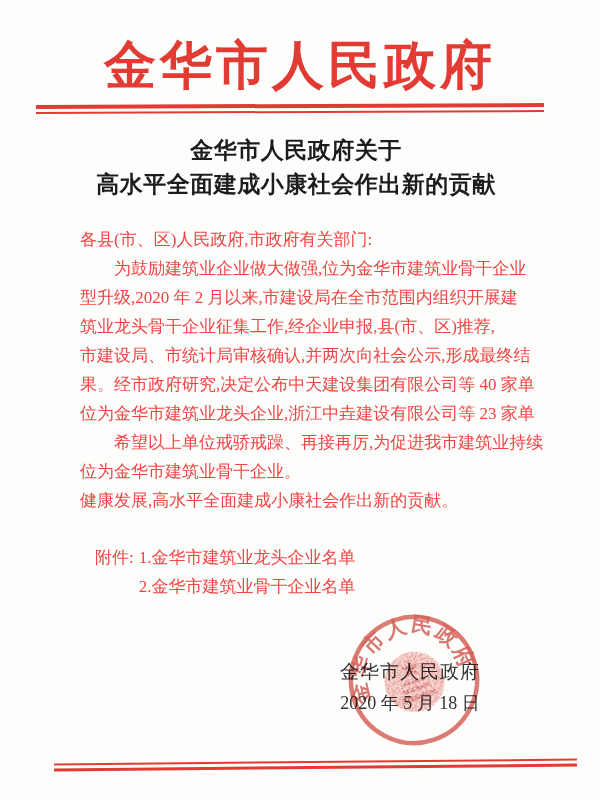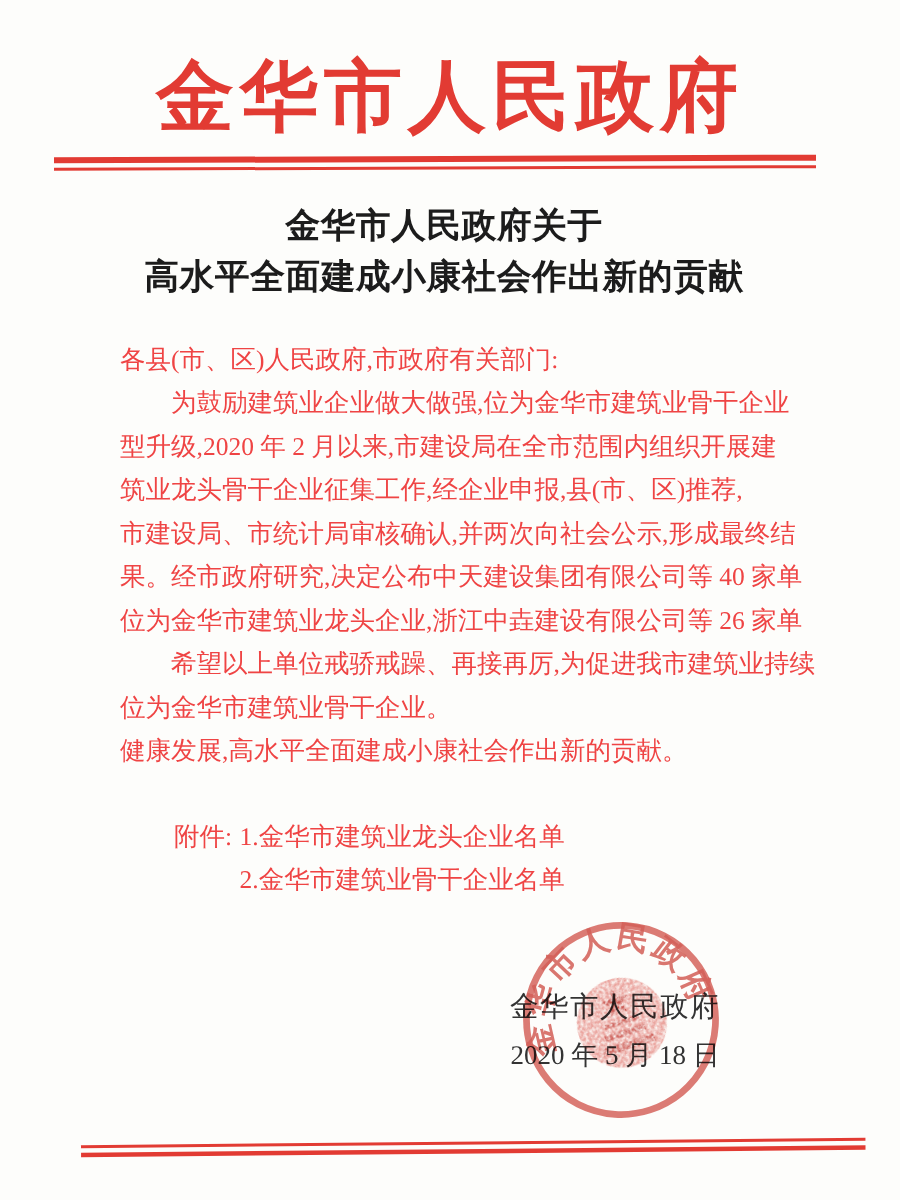--- a/index.html
+++ b/index.html
@@ -33,21 +33,21 @@
     font-size:23px; font-weight:bold; line-height:34px; letter-spacing:0.5px;
     white-space:nowrap;
   }
   
   .body-text {
     position:absolute; left:80px; top:225px; width:478px;
     color:#ef4444; font-size:17px; line-height:29px;
   }
   .body-text .line { white-space:nowrap; }
   
-  .attachments { display:flex; margin-top:28px; margin-left:36px; }
+  .attachments { display:flex; margin-top:28px; margin-left:15px; }
   .attachments .att-label { flex:0 0 auto; margin-right:5px; }
   .attachments .att-items .line { line-height:29px; }
   
   .signature {
     position:absolute; left:327px; top:660px; width:166px;
     text-align:center; color:#333333;
   }
   .signature .issuer { font-size:19px; line-height:24px; letter-spacing:1px; white-space:nowrap; }
   .signature .date   { font-size:18px; line-height:24px; margin-top:7px; white-space:nowrap; }
   
@@ -71,21 +71,21 @@
   </div>
 
   <div class="body-text">
     <div>
         <div class="line">各县(市、区)人民政府,市政府有关部门:</div>
         <div class="line">　　为鼓励建筑业企业做大做强,位为金华市建筑业骨干企业</div>
         <div class="line">型升级,2020 年 2 月以来,市建设局在全市范围内组织开展建</div>
         <div class="line">筑业龙头骨干企业征集工作,经企业申报,县(市、区)推荐,</div>
         <div class="line">市建设局、市统计局审核确认,并两次向社会公示,形成最终结</div>
         <div class="line">果。经市政府研究,决定公布中天建设集团有限公司等 40 家单</div>
-        <div class="line">位为金华市建筑业龙头企业,浙江中垚建设有限公司等 26 家单</div>
+        <div class="line">位为金华市建筑业龙头企业,浙江中垚建设有限公司等 23 家单</div>
         <div class="line">　　希望以上单位戒骄戒躁、再接再厉,为促进我市建筑业持续</div>
         <div class="line">位为金华市建筑业骨干企业。</div>
         <div class="line">健康发展,高水平全面建成小康社会作出新的贡献。</div>
       </div>
 
     <div class="attachments">
       <div class="att-label">附件:</div>
       <div class="att-items">
           <div class="line">1.金华市建筑业龙头企业名单</div>
           <div class="line">2.金华市建筑业骨干企业名单</div>

